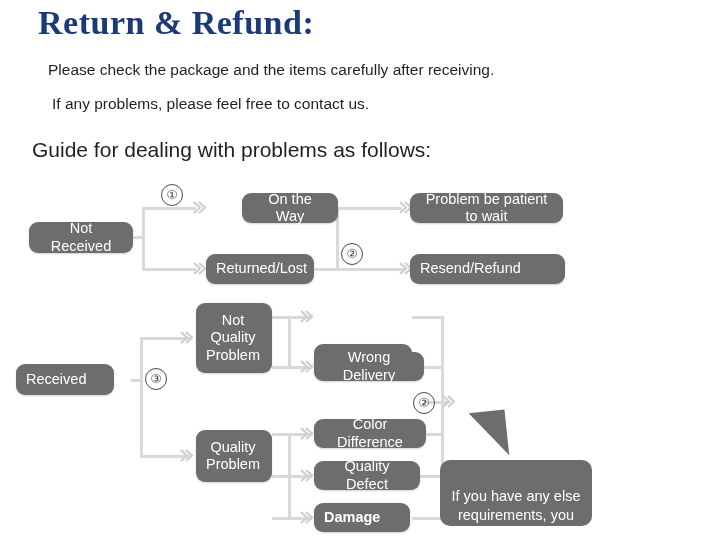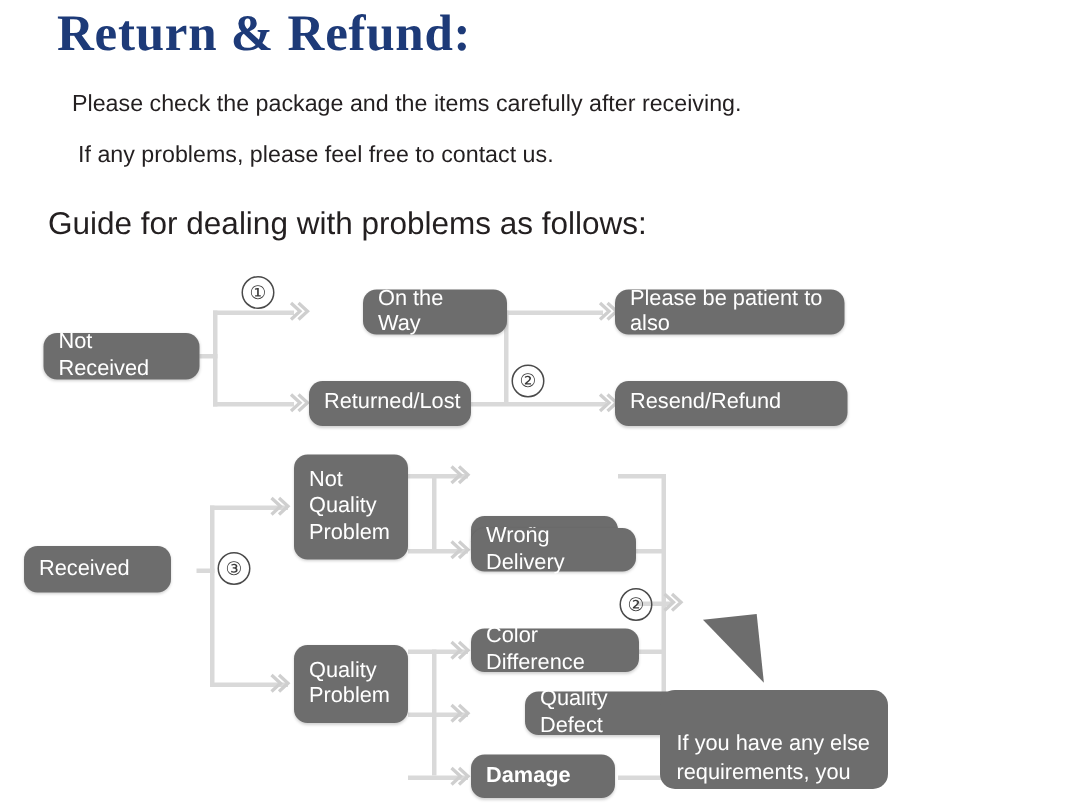--- a/index.html
+++ b/index.html
@@ -3,21 +3,21 @@
 <meta charset="utf-8">
 <style>
   html,body{margin:0;padding:0;}
   body{
     width:716px;height:536px;
     background:#ffffff;
     font-family:"Liberation Sans", sans-serif;
     overflow:hidden;
     position:relative;
   }
-  #stage{position:relative;width:584px;height:536px;}
+  #stage{position:relative;width:584px;height:536px;text-align:center;}
 
   
   .title{
     position:absolute;left:38px;top:4px;
     font-family:"Liberation Serif", serif;
     font-weight:bold;font-size:34px;letter-spacing:0.5px;
     color:#1d3a78;white-space:nowrap;
   }
   .subline{
     position:absolute;
@@ -206,21 +206,21 @@
 
   <div class="node" style="left:206px;top:193px;width:96px;height:30px;margin-left:36px;">
     <span>On the Way</span>
   </div>
 
   <div class="node" style="left:206px;top:254px;width:108px;height:30px;">
     <span>Returned/Lost</span>
   </div>
 
   <div class="node" style="left:410px;top:193px;width:153px;height:30px;">
-    <span>Please be patient to also</span>
+    <span>Problem be patient to wait</span>
   </div>
 
   <div class="node" style="left:410px;top:254px;width:155px;height:30px;">
     <span>Resend/Refund</span>
   </div>
 
   <div class="node" style="left:16px;top:364px;width:98px;height:31px;">
     <span>Received</span>
   </div>
 
@@ -240,21 +240,21 @@
 
   <div class="node multi" style="left:196px;top:430px;width:76px;height:52px;">
     <span>Quality
 Problem</span>
   </div>
 
   <div class="node" style="left:314px;top:419px;width:112px;height:29px;">
     <span>Color Difference</span>
   </div>
 
-  <div class="node" style="left:314px;top:461px;width:106px;height:29px;margin-left:36px;">
+  <div class="node" style="left:314px;top:461px;width:106px;height:29px;">
     <span>Quality Defect</span>
   </div>
 
   <div class="node" style="left:314px;top:503px;width:96px;height:29px;font-weight:bold;">
     <span>Damage</span>
   </div>
 
 
   <div class="step" style="left:161px;top:184px;">
     <span>①</span>

